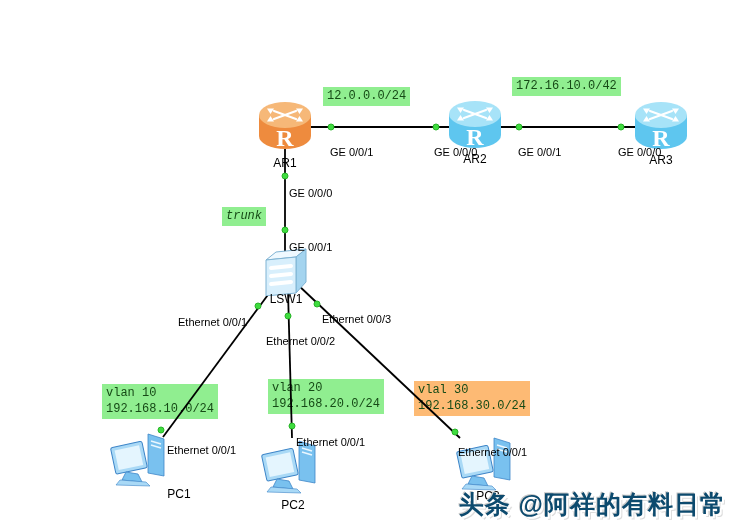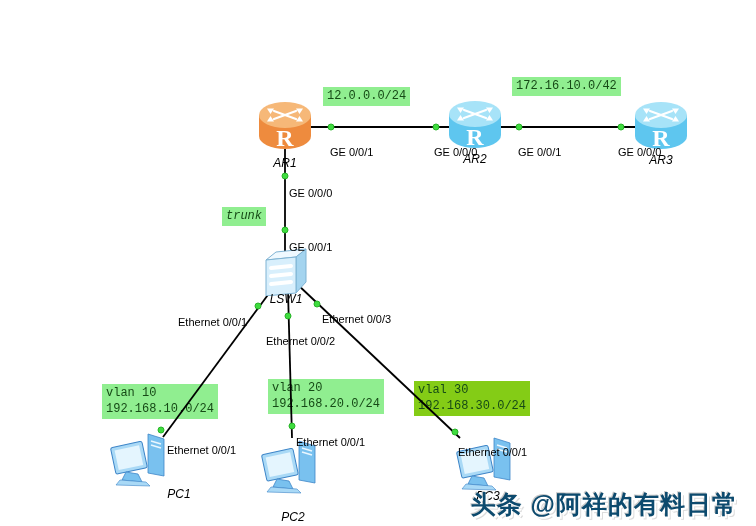--- a/index.html
+++ b/index.html
@@ -10,49 +10,49 @@
   #links-layer{position:absolute;left:0;top:0;z-index:2;}
   #devices-layer{z-index:3;}
   #ports-layer{z-index:4;}
   #iface-layer{z-index:5;}
   .net-label{position:absolute;font-family:"Liberation Mono","DejaVu Sans Mono",monospace;
              font-size:12px;line-height:16px;padding:1px 4px 2px 4px;white-space:pre-line;
              pointer-events:auto;}
   .device{position:absolute;pointer-events:auto;}
   .device svg{display:block;width:100%;height:100%;}
   .device-label{position:absolute;transform:translateX(-50%);font-size:12px;color:#000;
-                white-space:nowrap;font-style:italic;}
+                white-space:nowrap;}
   .iface-label{position:absolute;font-size:11px;color:#000;white-space:nowrap;margin-top:16px;}
   .port-dot{position:absolute;width:7px;height:7px;border-radius:50%;box-sizing:border-box;
             transform:translate(-50%,-50%);}
   .watermark{position:absolute;right:2px;bottom:5px;z-index:6;font-size:25px;font-weight:bold;
              letter-spacing:1px;font-family:"Liberation Sans",sans-serif;
              text-shadow:2px 2px 0 #ffffff,3px 3px 0 #dcdcdc,-1px -1px 0 #c8c8c8;}
 </style>
 </head>
 <body>
 
-<div id="stage" style="width: 728px; height: 526px; padding-left: 12px;">
+<div id="stage" style="width: 728px; height: 526px;">
   <svg id="links-layer" width="756" height="526">
       <line x1="300" y1="127" x2="455" y2="127" stroke="#000000" stroke-width="1.8"></line>
       <line x1="498" y1="127" x2="642" y2="127" stroke="#000000" stroke-width="1.8"></line>
       <line x1="285" y1="148" x2="285" y2="255" stroke="#000000" stroke-width="1.8"></line>
       <line x1="273" y1="288" x2="163" y2="437" stroke="#000000" stroke-width="1.8"></line>
       <line x1="288" y1="291" x2="292" y2="438" stroke="#000000" stroke-width="1.8"></line>
       <line x1="297" y1="284" x2="460" y2="438" stroke="#000000" stroke-width="1.8"></line>
     </svg>
   <div id="labels-layer">
       <div class="net-label" style="left: 323px; top: 87px; background: rgb(144, 238, 144); color: rgb(22, 74, 22);">12.0.0.0/24</div>
       <div class="net-label" style="left: 512px; top: 77px; background: rgb(144, 238, 144); color: rgb(22, 74, 22);">172.16.10.0/42</div>
       <div class="net-label" style="left: 222px; top: 207px; background: rgb(144, 238, 144); color: rgb(22, 74, 22); font-style: italic;">trunk</div>
       <div class="net-label" style="left: 102px; top: 375px; background: rgb(144, 238, 144); color: rgb(22, 74, 22); margin-top: 9px;">vlan 10
 192.168.10.0/24</div>
       <div class="net-label" style="left: 268px; top: 379px; background: rgb(144, 238, 144); color: rgb(22, 74, 22);">vlan 20
 192.168.20.0/24</div>
-      <div class="net-label" style="left: 414px; top: 381px; background: #84cc16; color: rgb(22, 74, 22);">vlal 30
+      <div class="net-label" style="left: 414px; top: 381px; background: #fdba74; color: rgb(22, 74, 22);">vlal 30
 192.168.30.0/24</div>
     </div>
   <div id="devices-layer">
       <div class="device" style="left: 258px; top: 100px; width: 54px; height: 52px;">
         <svg viewBox="0 0 54 52">
           <path d="M1,15 L1,36 A26,13 0 0 0 53,36 L53,15 Z" fill="#ee8b3e"></path>
           <ellipse cx="27" cy="15" rx="26" ry="13" fill="#f6b878"></ellipse>
           <g stroke="#ffffff" stroke-width="2.2" stroke-linecap="round">
             <line x1="16" y1="19" x2="38" y2="11"></line>
             <line x1="16" y1="11" x2="38" y2="19"></line>
@@ -140,21 +140,21 @@
             <line x1="41" y1="15" x2="51" y2="18"></line>
           </g>
           <g transform="rotate(-12 20 28)">
             <rect x="3" y="14" width="32" height="27" rx="2" fill="#a9d9f6" stroke="#3d85c8" stroke-width="1"></rect>
             <rect x="6.5" y="17.5" width="25" height="20" fill="#e4f5fe"></rect>
           </g>
           <polygon points="16,42 28,44 32,52 12,50" fill="#79c1ef" stroke="#3d85c8" stroke-width="0.8"></polygon>
           <polygon points="10,50 36,52 40,56 6,55" fill="#a9d9f6" stroke="#3d85c8" stroke-width="0.6"></polygon>
         </svg>
       </div>
-      <div class="device-label" style="left: 293px; top: 510px;">PC2</div>
+      <div class="device-label" style="left: 293px; top: 498px;">PC2</div>
       <div class="device" style="left: 456px; top: 434px; width: 62px; height: 58px;">
         <svg viewBox="0 0 62 58">
           <polygon points="38,4 54,9 54,46 38,43" fill="#79c1ef" stroke="#3d85c8" stroke-width="0.8"></polygon>
           <g stroke="#eaf7ff" stroke-width="1.5">
             <line x1="41" y1="11" x2="51" y2="14"></line>
             <line x1="41" y1="15" x2="51" y2="18"></line>
           </g>
           <g transform="rotate(-12 20 28)">
             <rect x="3" y="14" width="32" height="27" rx="2" fill="#a9d9f6" stroke="#3d85c8" stroke-width="1"></rect>
             <rect x="6.5" y="17.5" width="25" height="20" fill="#e4f5fe"></rect>

